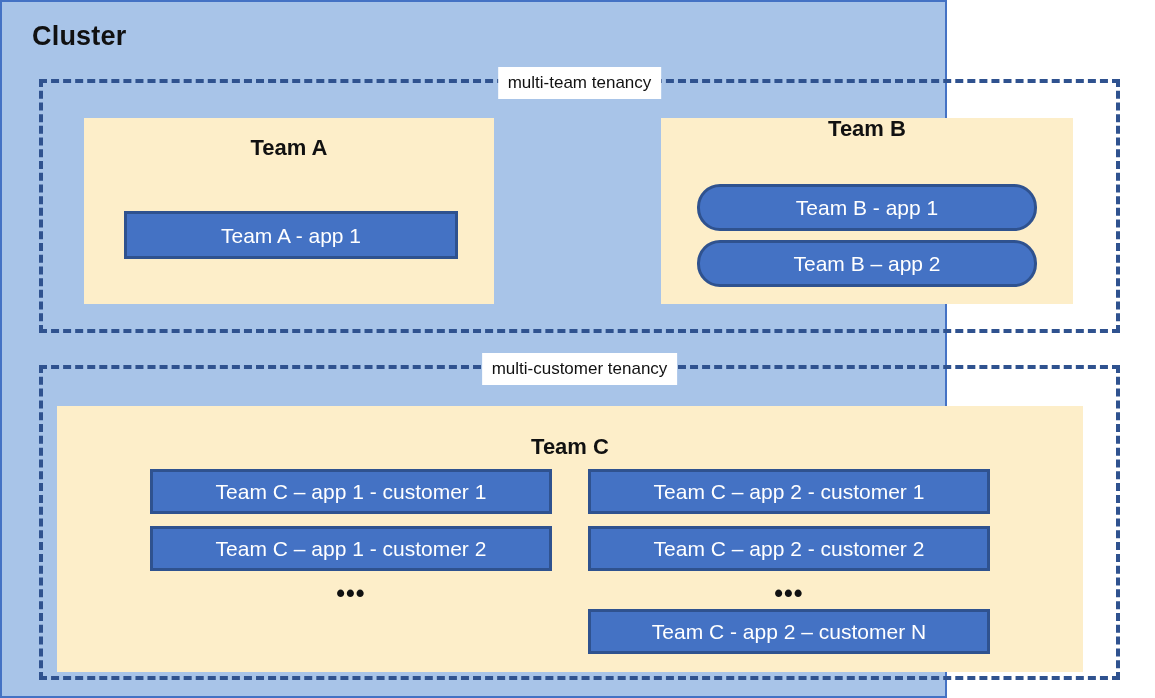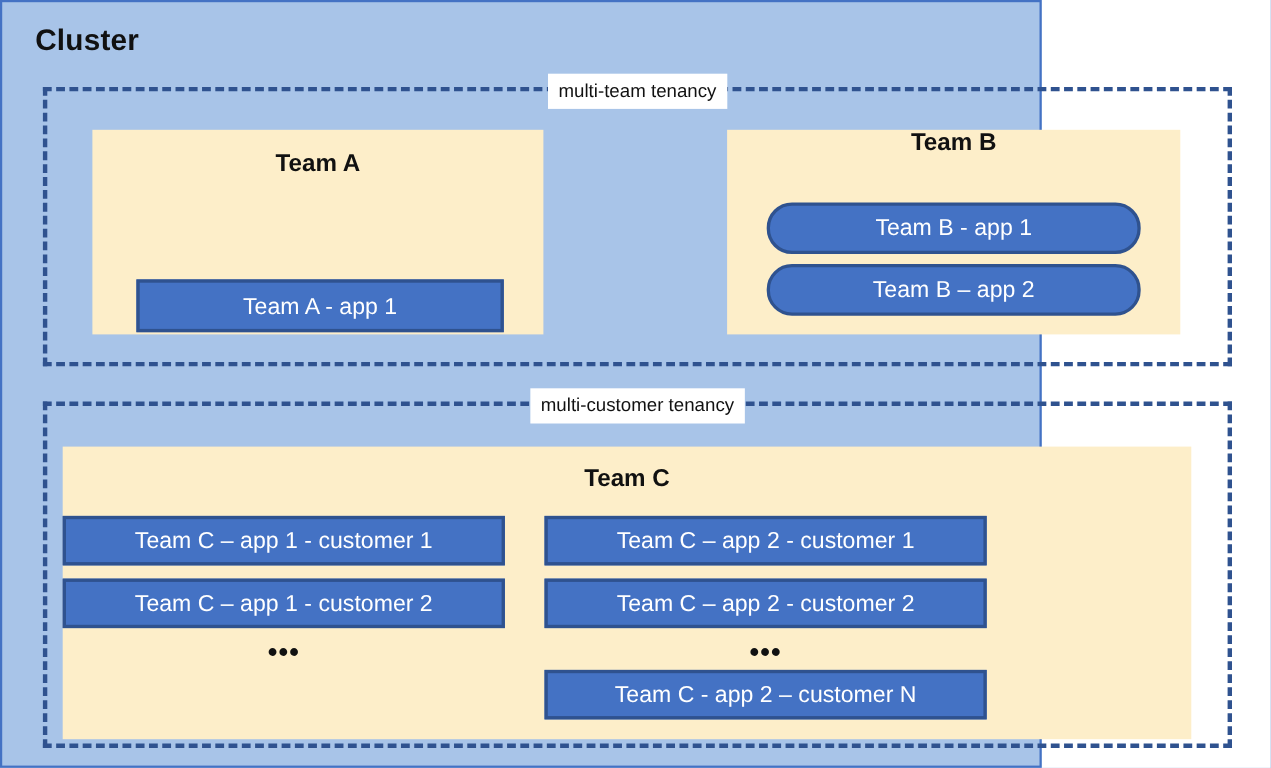--- a/index.html
+++ b/index.html
@@ -103,21 +103,21 @@
   .team-title {
     text-align: center;
     font-size: 22px;
     font-weight: bold;
     color: #111111;
     line-height: 1;
   }
 
   .team-panel.team-a .team-title { padding-top: 19px; }
   .team-panel.team-b .team-title { }
-  .team-panel.team-c .team-title { padding-top: 18px; }
+  .team-panel.team-c .team-title { padding-top: 18px; margin-top: 12px; }
 
   
   .app-box {
     box-sizing: border-box;
     background: #4472c4;
     border: 3px solid #2f528f;
     color: #ffffff;
     font-size: 21px;
     line-height: 1;
     display: flex;
@@ -125,42 +125,41 @@
     justify-content: center;
     white-space: nowrap;
   }
 
   
   .team-a .app-list {
     position: absolute;
     left: 40px;
     top: 93px;
     width: 334px;
-    margin-top: 43px;
   }
   .team-a .app-box { height: 48px; }
 
   
   .team-b .app-list {
     position: absolute;
     left: 36px;
     top: 66px;
     width: 340px;
   }
   .team-b .app-box { height: 47px; margin-bottom: 9px; border-radius: 23px; }
   .team-b .app-box:last-child { margin-bottom: 16px; }
 
   
   .team-c .columns {
     position: absolute;
     left: 0;
     top: 63px;
     width: 100%;
     display: flex;
-    justify-content: flex-start;
+    justify-content: center;
     gap: 36px;
   }
   .team-c .app-column {
     width: 402px;
     display: flex;
     flex-direction: column;
   }
   .team-c .app-box { height: 45px; margin-bottom: 12px; }
 
   .ellipsis {

